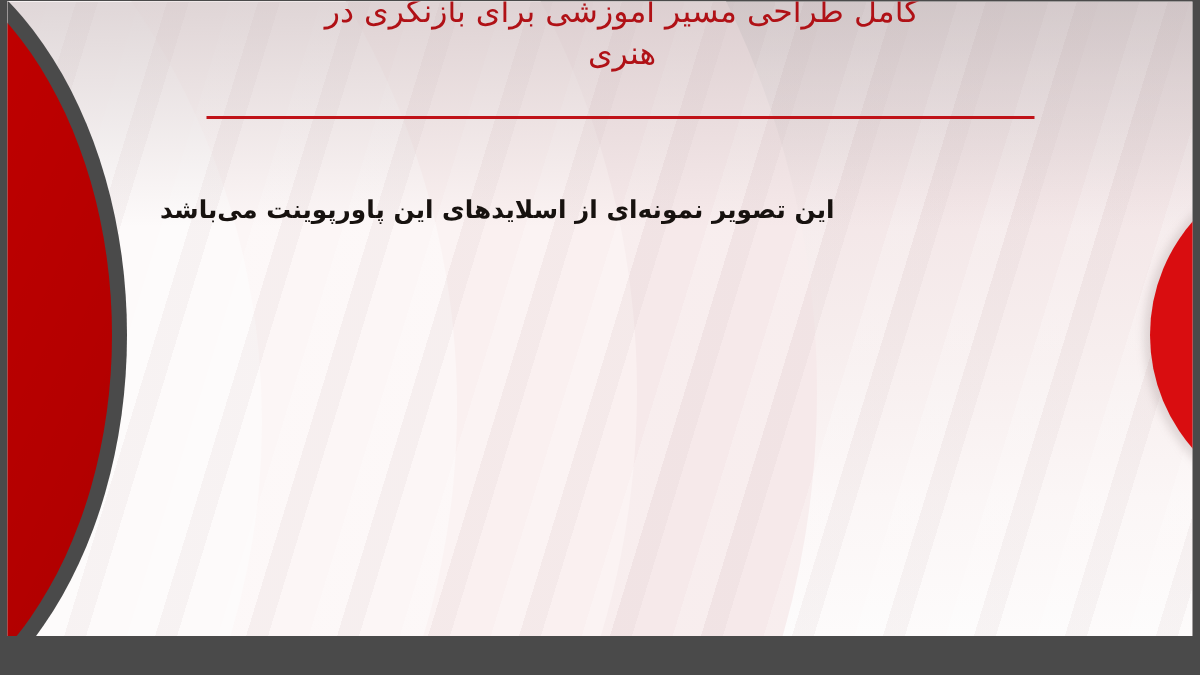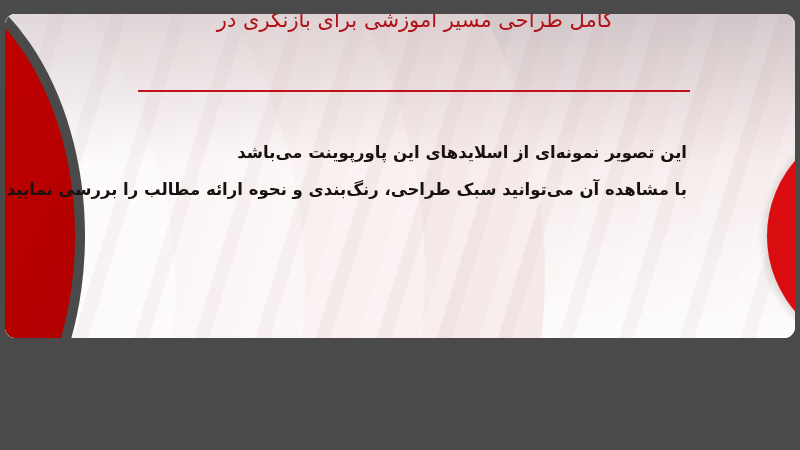--- a/index.html
+++ b/index.html
@@ -19,26 +19,25 @@
     height: 450px;
     overflow: hidden;
     background: #4a4a4a;
     box-sizing: border-box;
   }
 
   
   .plate {
     position: absolute;
     left: 5px;
-    top: 14px;
+    top: 1px;
     width: 790px;
-    height: 324px;
+    height: 423px;
     overflow: hidden;
     background: #f7f1f1;
-    border-radius: 11px;
   }
 
   
   .bg-base {
     position: absolute;
     inset: 0;
     background:
       linear-gradient(to bottom,
         #ddd6d7 0%,
         #e9dfe0 12%,
@@ -156,21 +155,21 @@
     height: 2px;
     background: #c01218;
   }
 
   
   .body {
     position: absolute;
     right: 108px;
     top: 120px;
     width: 580px;
-    text-align: right;
+    text-align: left;
     direction: rtl;
     color: #17120f;
     font-size: 16.5px;
     line-height: 37px;
     font-weight: 600;
   }
   .body-line { height: 37px; white-space: nowrap; }
   .body-line.l1 { padding-left: 0px; }
 </style>
 </head>
@@ -192,22 +191,22 @@
 
     <div class="right-red-shadow"></div>
     <div class="right-red"></div>
 
     <div class="left-gray"></div>
     <div class="left-red"></div>
     <div class="left-red-sheen"></div>
 
     <div class="title">
       <div class="title-line">کامل طراحی مسیر آموزشی برای بازنگری در</div>
+      <div class="title-line">هنری</div>
     </div>
     <div class="title-rule"></div>
 
     <div class="body">
       <div class="body-line l1">این تصویر نمونه‌ای از اسلایدهای این پاورپوینت می‌باشد</div>
-      <div class="body-line">با مشاهده آن می‌توانید سبک طراحی، رنگ‌بندی و نحوه ارائه مطالب را بررسی نمایید</div>
     </div>
 
   </div>
 </div>
 
 </body></html>

